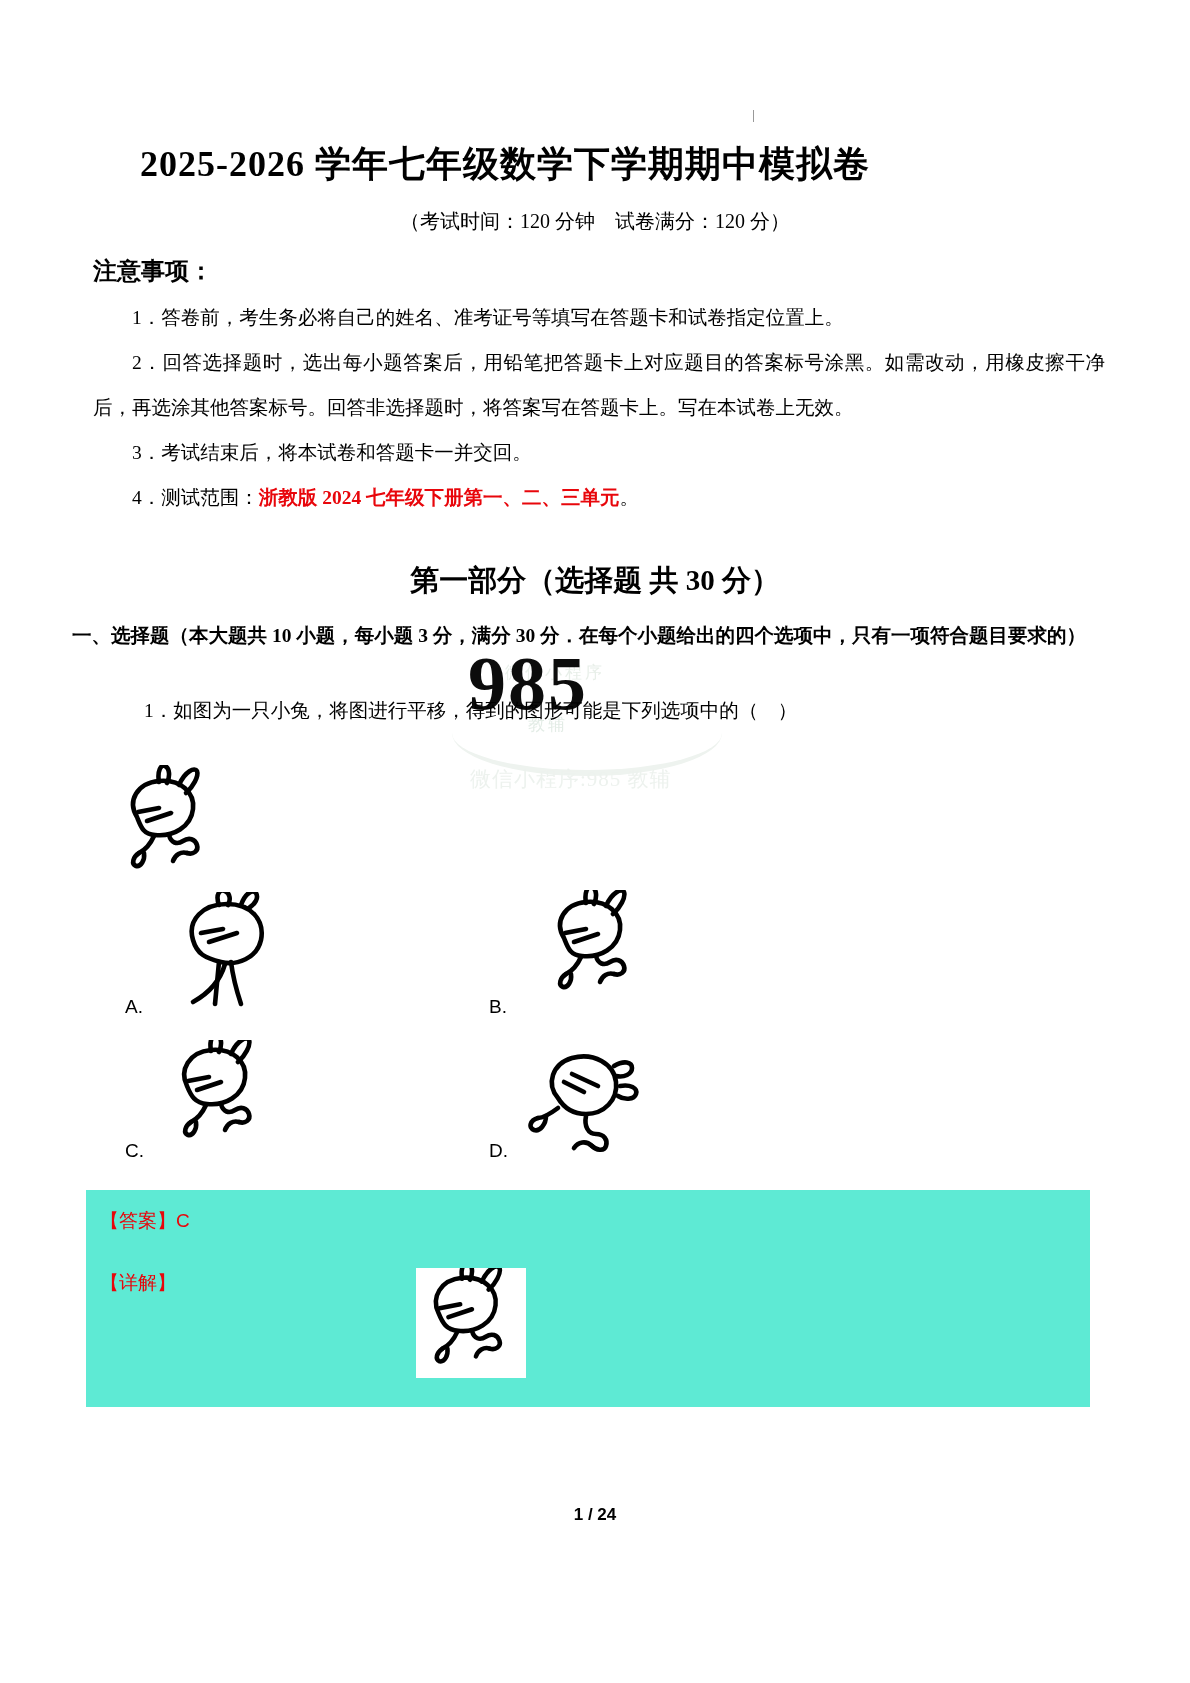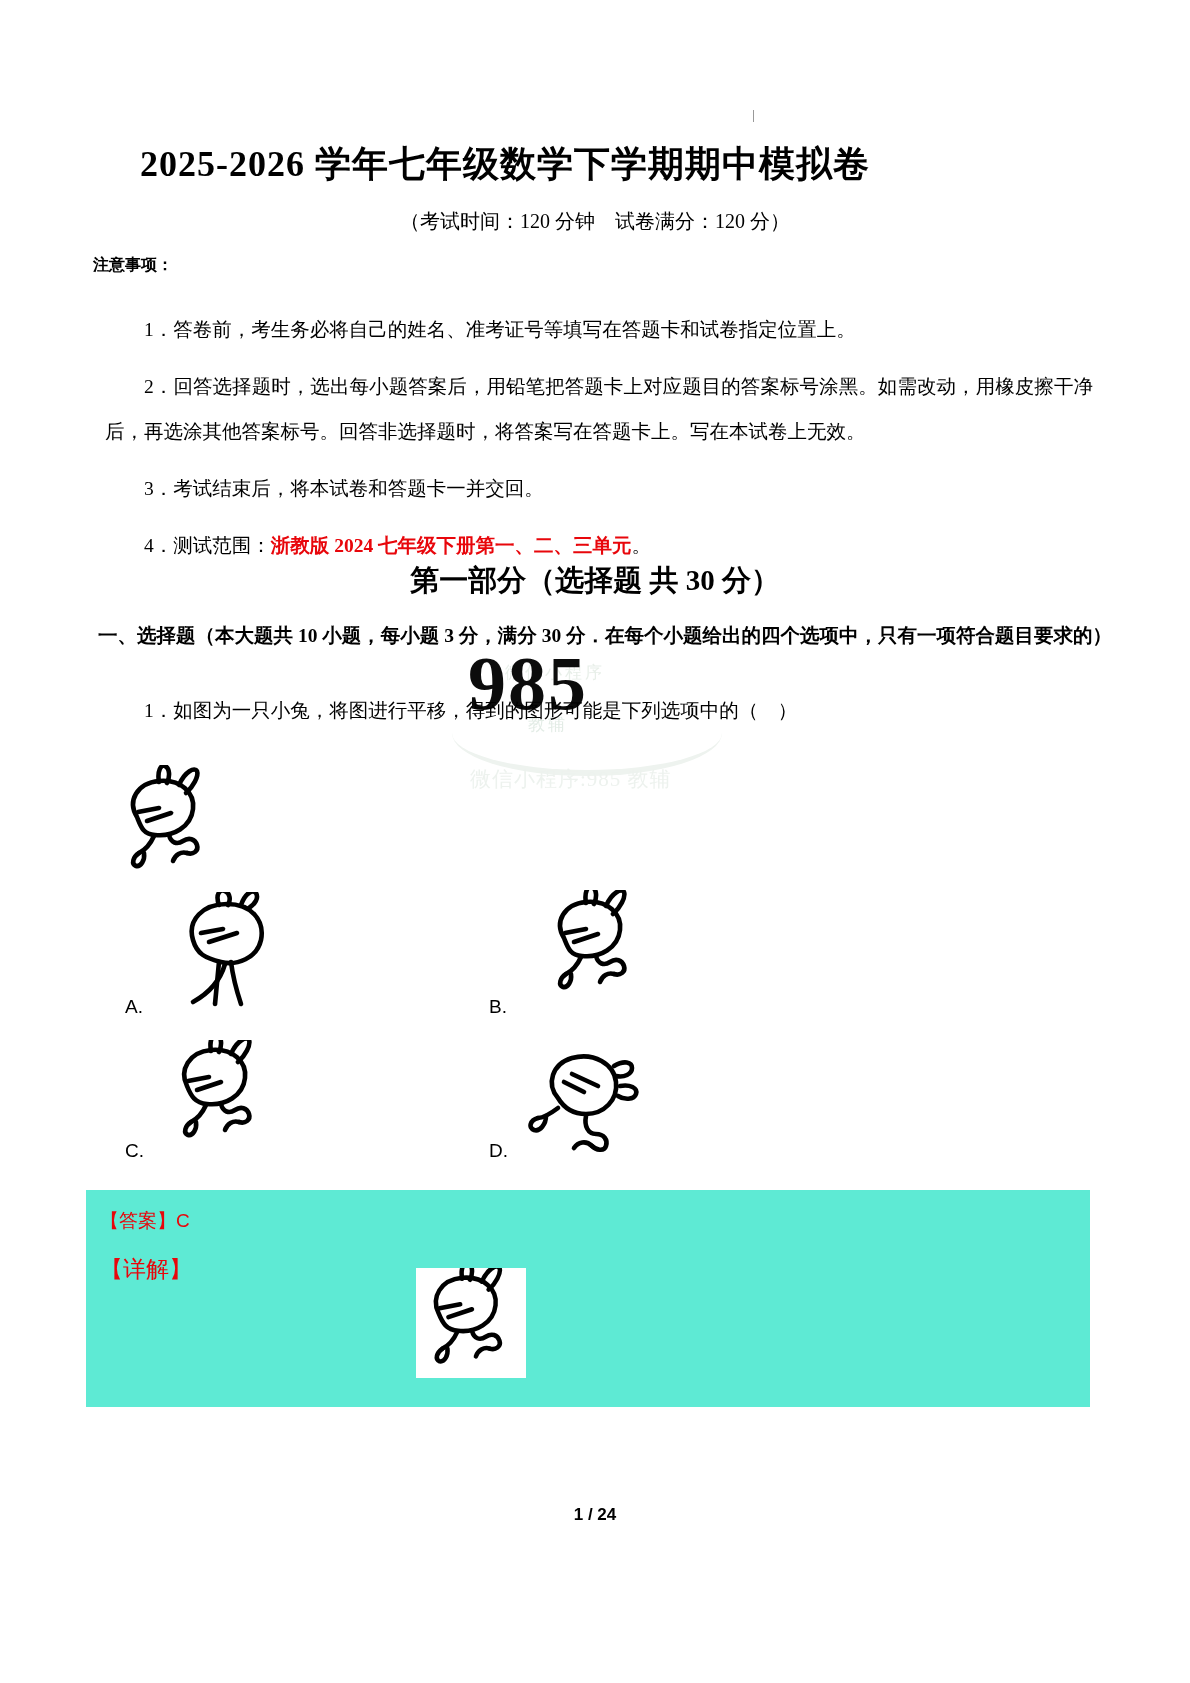--- a/index.html
+++ b/index.html
@@ -48,36 +48,36 @@
     position:absolute;left:0;top:140px;width:1010px;text-align:center;
     font-size:36px;font-weight:700;letter-spacing:1px;
   }
   .exam-meta{
     position:absolute;left:0;top:208px;width:1190px;text-align:center;
     font-size:20px;
   }
   .notice-head{
     position:absolute;left:93px;top:255px;
     font-family:"Liberation Sans","DejaVu Sans",sans-serif;
-    font-size:16px;font-weight:700;
+    font-size:24px;font-weight:700;
   }
   .notice-body{
     position:absolute;left:93px;top:295px;width:1012px;
     font-size:19.5px;line-height:45px;text-align:justify;
   }
-  .notice-body p{margin:12px;}
+  .notice-body p{margin:0;}
   .indent{text-indent:2em;}
   .redbold{color:#e8060b;font-weight:700;}
 
   .part-title{
     position:absolute;left:0;top:561px;width:1190px;text-align:center;
     font-size:29px;font-weight:700;
   }
   .q-section-head{
-    position:absolute;left:98px;top:614px;width:1022px;
+    position:absolute;left:72px;top:614px;width:1022px;
     font-size:19.5px;line-height:44px;text-align:justify;
     font-weight:700;
   }
   .q1-stem{
     position:absolute;left:120px;top:697px;
     font-size:19.5px;
     margin-left:24px;
   }
 
   
@@ -94,22 +94,22 @@
     position:absolute;left:86px;top:1190px;
     width:1004px;height:217px;
     background:#5eead4;
   }
   .ans-line{
     position:absolute;left:14px;top:18px;
     font-size:19px;color:#e8060b;
   }
   .ans-line .val{font-family:"Liberation Sans",sans-serif;}
   .detail-line{
-    position:absolute;left:14px;top:64px;
-    font-size:23px;color:#e8060b;
+    position:absolute;left:14px;top:80px;
+    font-size:19px;color:#e8060b;
   }
   .solution-line{
     position:absolute;left:14px;top:178px;
     font-size:19px;color:#e8060b;
   }
   .sol-figbox{
     position:absolute;left:330px;top:78px;
     width:110px;height:110px;background:#fff;
   }
   .footer{

